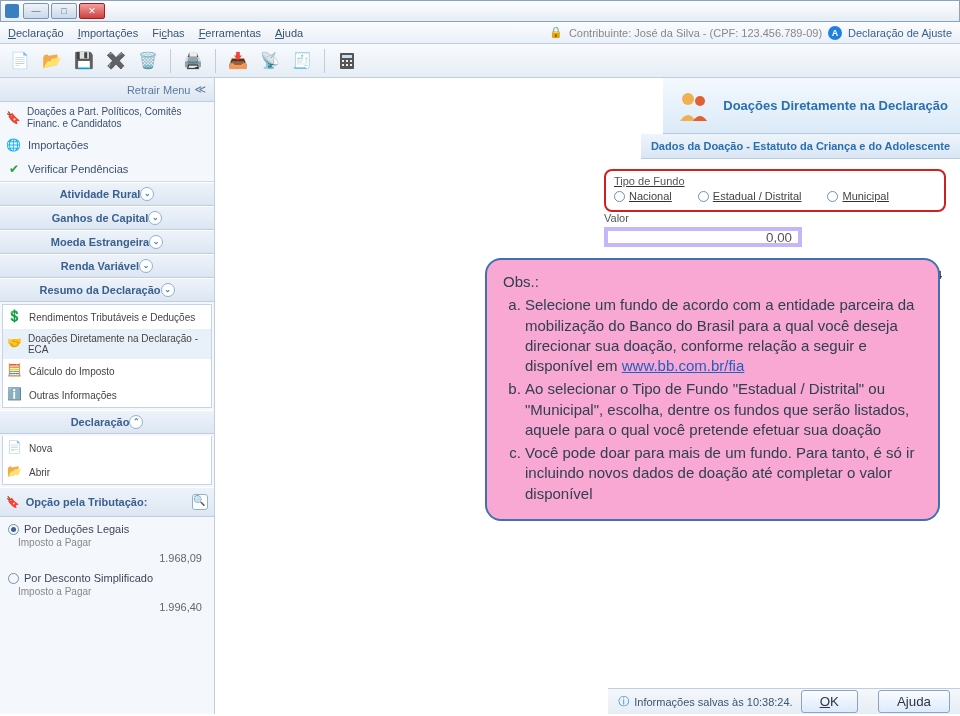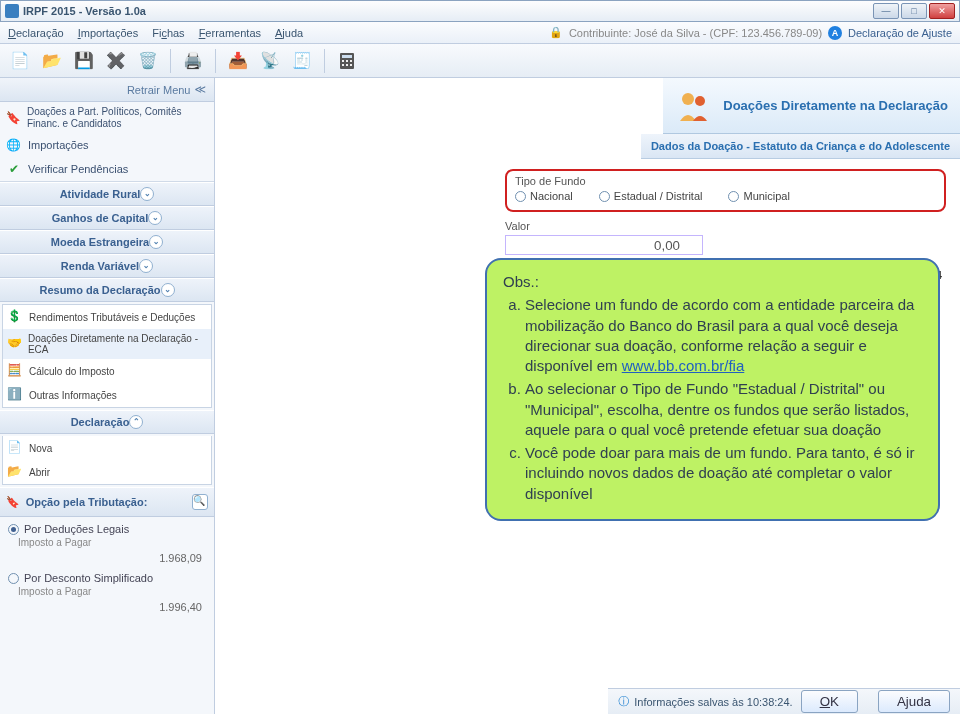--- a/index.html
+++ b/index.html
@@ -51,51 +51,50 @@
 .main { flex: 1; display: flex; flex-direction: column; background: #fff; position: relative; align-items: flex-end; }
 .header-panel { height: 56px; background: linear-gradient(#f4f9fe,#dbeaf8); border-bottom: 1px solid #b0c8e0; display: flex; align-items: center; padding: 0 12px; gap: 10px; }
 .header-panel .hicon { width: 38px; height: 38px; }
 .header-panel .htxt .h1 { color: #2a6fb0; font-weight: bold; font-size: 13px; }
 .header-panel .htxt .h2 { color: #3a6090; font-weight: bold; font-size: 11px; }
 
 .section-title { background: linear-gradient(#eef4fb,#dae6f4); border-bottom: 1px solid #b8cce2; padding: 6px 10px; color: #2a6fb0; font-weight: bold; }
 
 .form-area { padding: 10px 14px; position: relative; }
 .field-label { color: #555; margin-bottom: 3px; display: block; }
-.tipo-box { border: 2px solid #d02020; border-radius: 8px; padding: 4px 8px 8px; margin-bottom: 8px; width: 441px; }
+.tipo-box { border: 2px solid #d02020; border-radius: 8px; padding: 4px 8px 8px; width: 342px; text-decoration: underline; }
 .radios { display: flex; gap: 26px; margin-top: 2px; align-items: center; }
 .radios .ritem { display: flex; align-items: center; gap: 4px; color: #444; }
 
-.valor-input { width: 198px; height: 20px; border: 1px solid #c4b5fd; padding: 0 22px; text-align: right; color: #555; background: #fff; }
+.valor-input { width: 198px; height: 20px; border: 4px solid #c4b5fd; padding: 0 6px; text-align: right; color: #555; background: #fff; }
 
 .valor-disp { position: absolute; right: 18px; top: 110px; display: flex; gap: 30px; align-items: center; font-weight: bold; color: #333; font-size: 11px; }
 
 .callout1 { position: absolute; left: 620px; top: 8px; width: 240px; background: #fff; border: 2px solid #4070b0; border-radius: 10px; padding: 10px 12px; color: #c02020; font-family: Calibri, Arial; font-size: 20px; text-align: center; line-height: 1.25; }
 .callout1::before { content: ""; position: absolute; left: -30px; top: 26px; width: 0; height: 0; border: 15px solid transparent; border-right-color: #4070b0; }
 .callout1::after { content: ""; position: absolute; left: -26px; top: 28px; width: 0; height: 0; border: 13px solid transparent; border-right-color: #fff; }
 
-.callout2 { position: absolute; left: 270px; top: 180px; right: 20px; background: #bef264; border: 2px solid #4070b0; border-radius: 16px; padding: 12px 16px; font-family: Calibri, Arial; font-size: 15px; color: #304050; line-height: 1.35; }
+.callout2 { position: absolute; left: 270px; top: 180px; right: 20px; background: #f9a8d4; border: 2px solid #4070b0; border-radius: 16px; padding: 12px 16px; font-family: Calibri, Arial; font-size: 15px; color: #304050; line-height: 1.35; }
 .callout2 .obs-title { font-weight: normal; margin-bottom: 3px; }
 .callout2 ol { list-style: lower-alpha; padding-left: 22px; }
 .callout2 li { margin-bottom: 3px; }
 .callout2 a { color: #2060c0; text-decoration: underline; }
 
 .statusbar { height: 26px; border-top: 1px solid #c0cde0; background: linear-gradient(#f4f7fb,#e6edf5); display: flex; align-items: center; padding: 0 10px; gap: 8px; margin-top: auto; }
 .statusbar .binfo { display: flex; align-items: center; gap: 5px; color: #3a5570; }
 .statusbar .btns { margin-left: auto; display: flex; gap: 20px; }
 .btn { border: 1px solid #8aa4c2; background: linear-gradient(#fbfcfe,#dceafd); border-radius: 3px; padding: 3px 18px; color: #334; }
 
 svg { display: block; }
 </style>
 </head>
 <body>
 
 <div class="titlebar">
   <div class="icon"></div>
-  <div class="title">IRPF 2015 - Versão 1.0a</div>
   <div class="winbtns">
     <div class="winbtn">—</div>
     <div class="winbtn">□</div>
     <div class="winbtn close">✕</div>
   </div>
 </div>
 
 <div class="menubar">
   <span class="menu"><u>D</u><span>eclaração</span></span>
   <span class="menu"><u>I</u>mportações</span>

